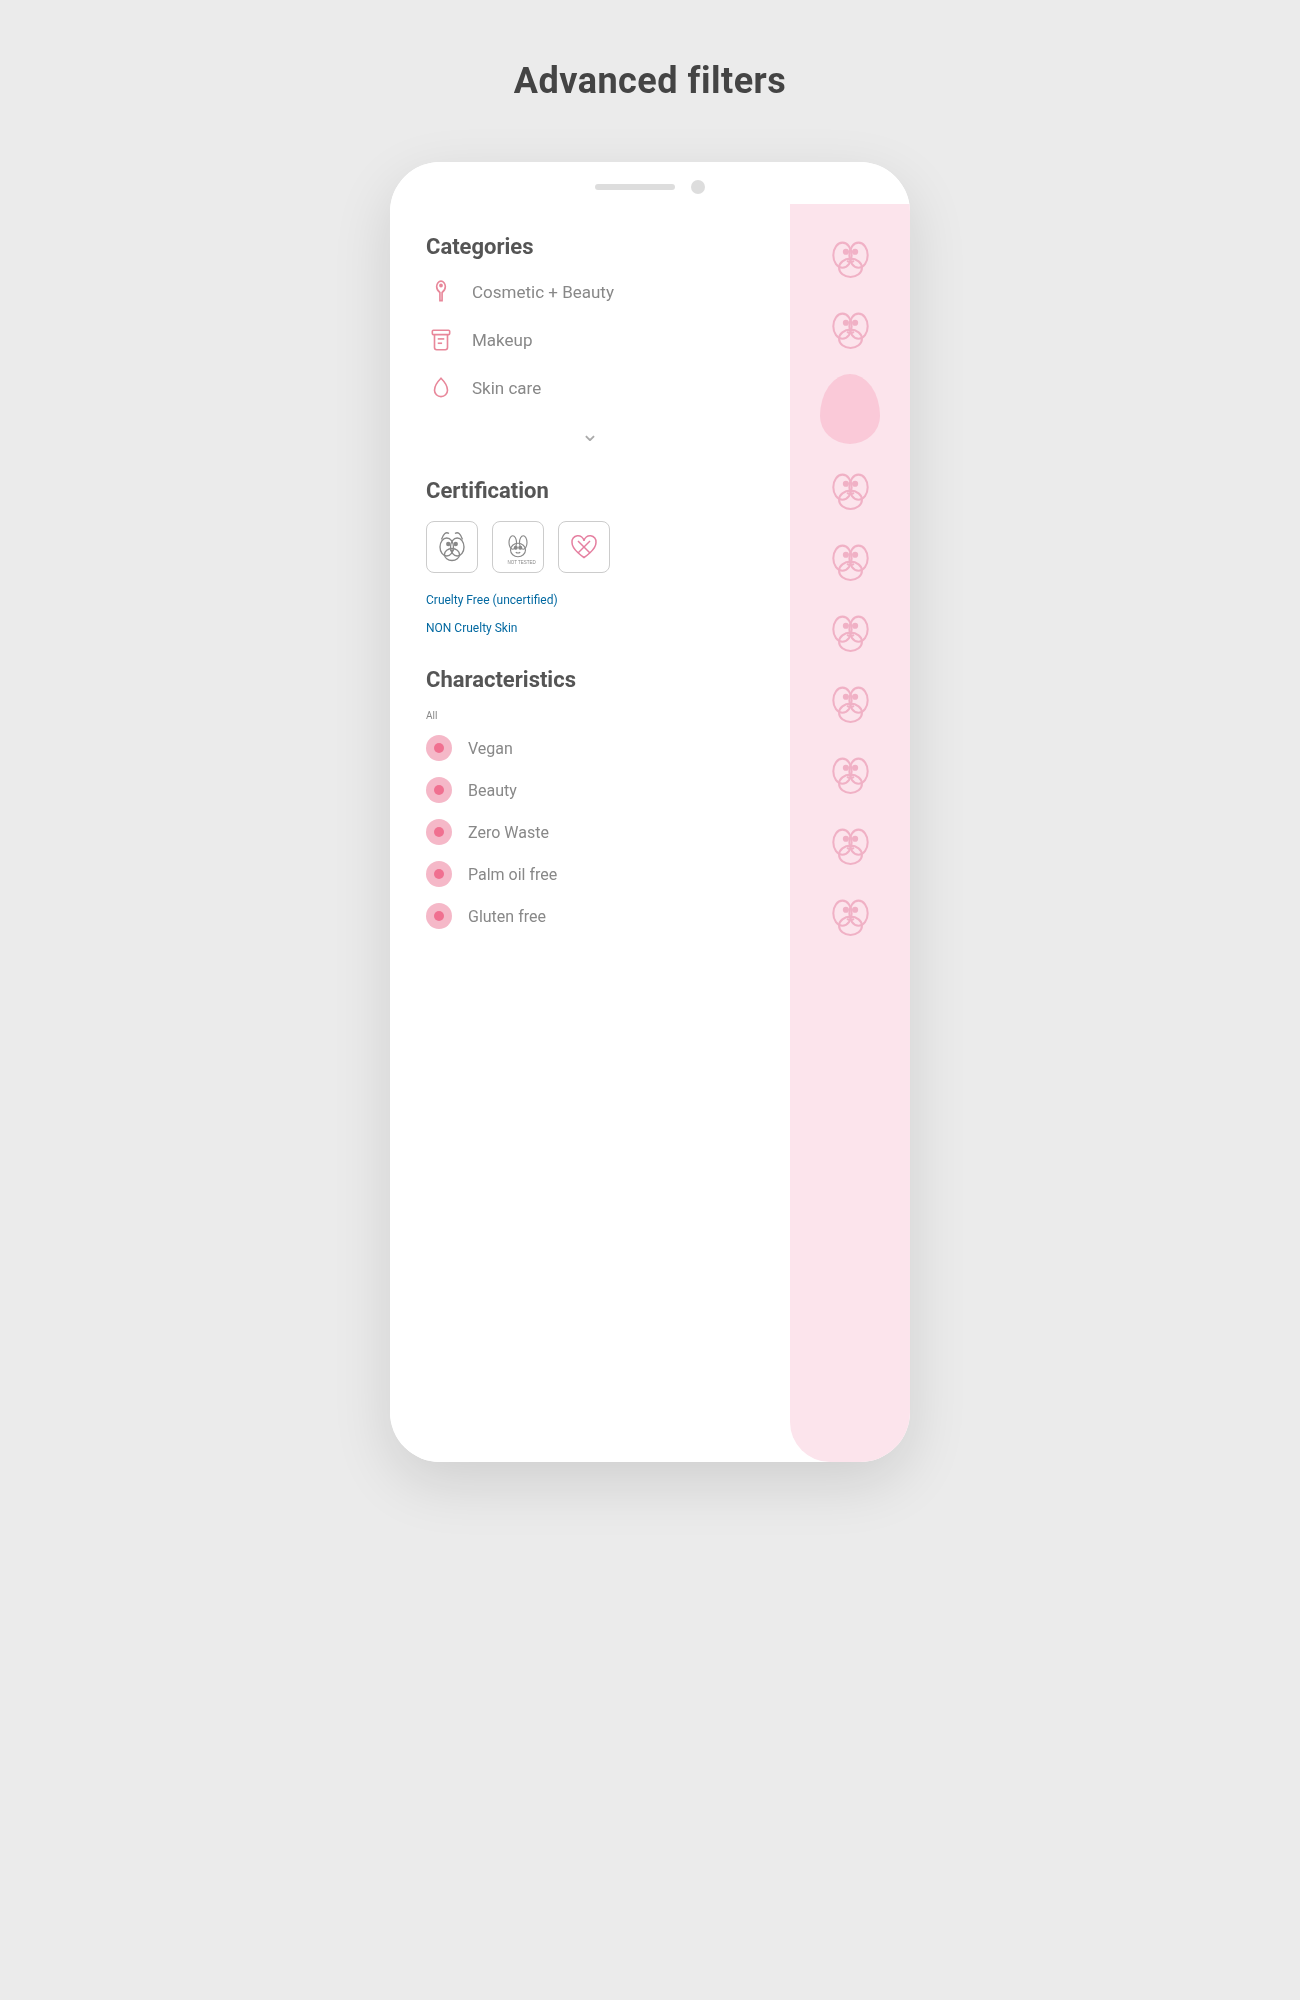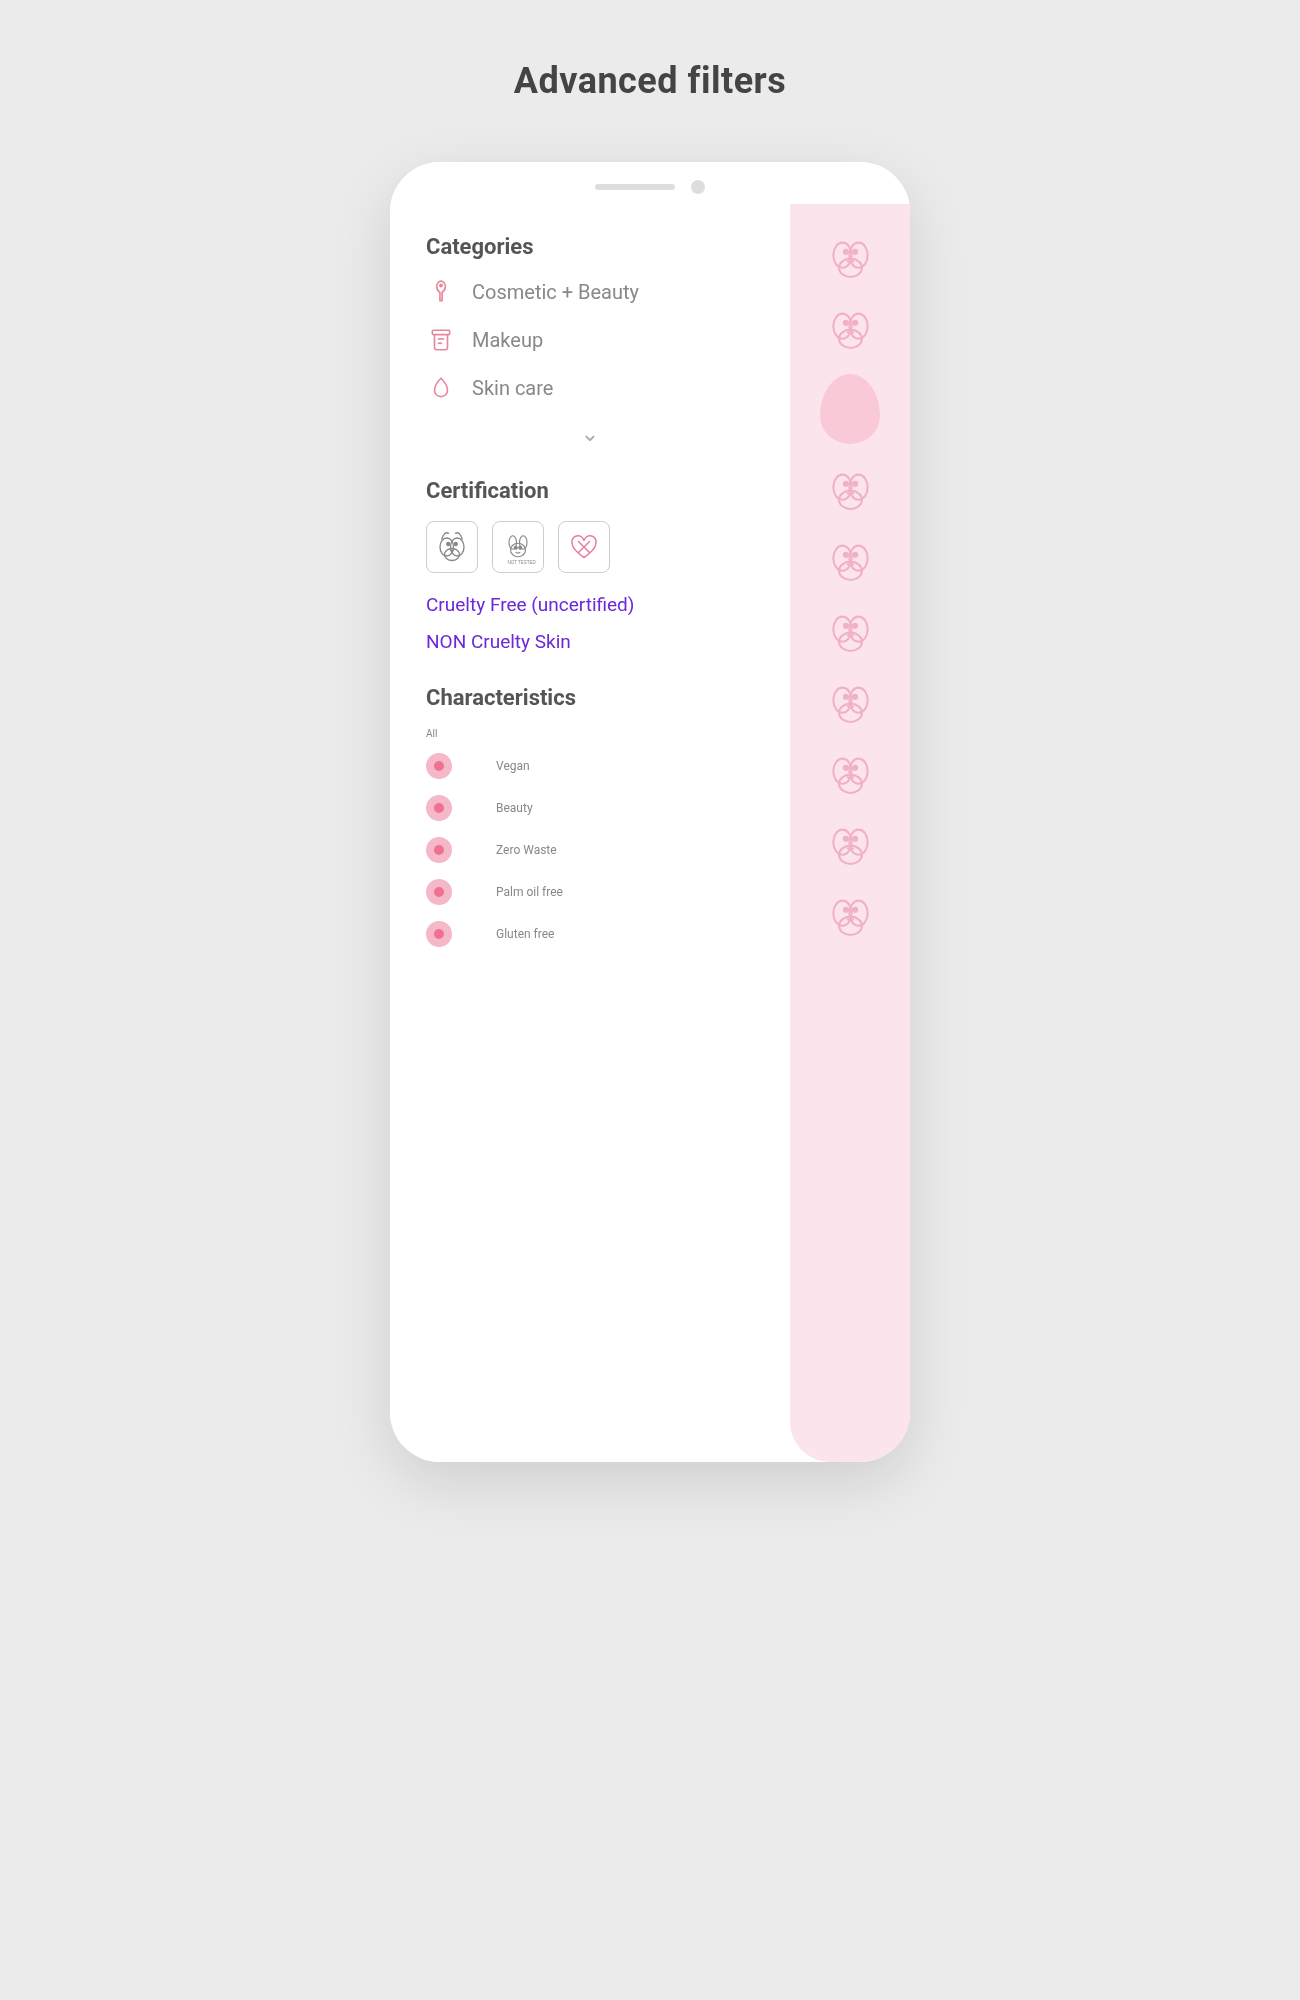--- a/index.html
+++ b/index.html
@@ -108,21 +108,21 @@
       width: 30px;
       height: 30px;
       display: flex;
       align-items: center;
       justify-content: center;
       color: #e8879a;
       font-size: 18px;
     }
 
     .category-label {
-      font-size: 20px;
+      font-size: 17px;
       color: #888;
     }
 
     .chevron-down {
       text-align: center;
       font-size: 22px;
       color: #aaa;
       margin-top: 4px;
       cursor: pointer;
     }
@@ -174,22 +174,22 @@
       border-radius: 8px;
       cursor: pointer;
     }
 
     .cert-icon-box svg {
       width: 36px;
       height: 36px;
     }
 
     .cert-option {
-      font-size: 19px;
-      color: #6d28d9;
+      font-size: 12px;
+      color: #0369a1;
       margin-bottom: 14px;
       cursor: pointer;
     }
 
     
     .char-all {
       font-size: 10px;
       color: #888;
       margin-bottom: 14px;
       cursor: pointer;
@@ -215,23 +215,22 @@
     }
 
     .char-circle-inner {
       width: 10px;
       height: 10px;
       border-radius: 50%;
       background: #f07090;
     }
 
     .char-label {
-      font-size: 12px;
+      font-size: 16px;
       color: #888;
-      margin-left: 28px;
     }
 
     
     .clear-filters-bar {
       text-align: center;
       padding: 28px 0 20px;
       border-top: 1px solid #f0f0f0;
       margin-top: 20px;
     }
 

